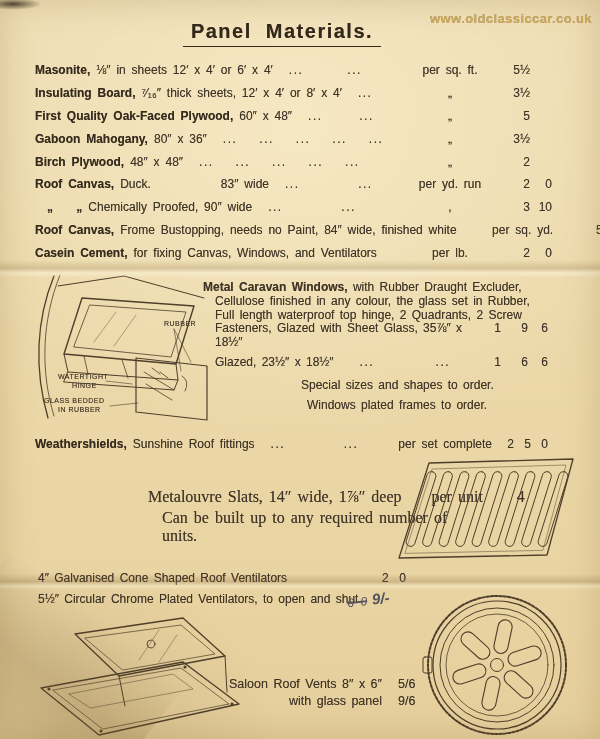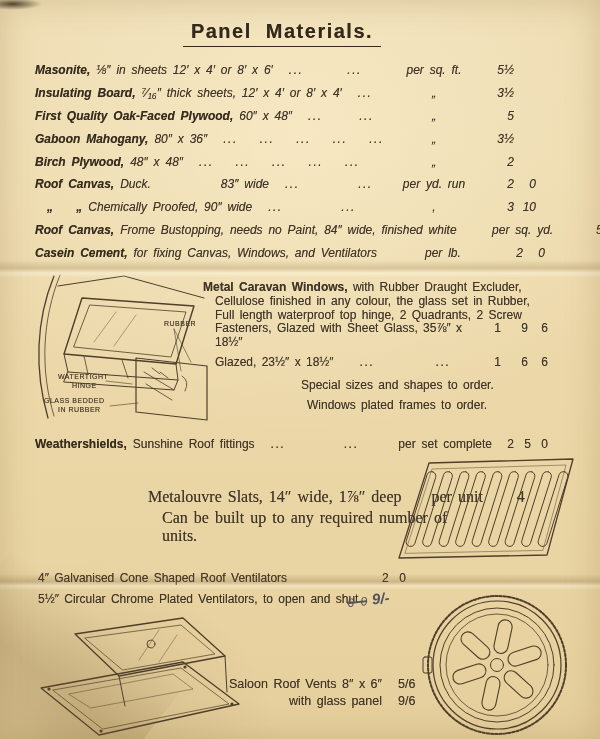--- a/index.html
+++ b/index.html
@@ -19,21 +19,21 @@
   .crease.c2{top:574px;height:16px;background:linear-gradient(180deg,rgba(0,0,0,0),rgba(125,96,50,.26) 48%,rgba(255,248,224,.4) 75%,rgba(0,0,0,0));}
   .crease.c3{top:600px;left:-60px;width:220px;height:160px;transform:rotate(38deg);background:linear-gradient(180deg,rgba(0,0,0,0),rgba(120,92,48,.18) 50%,rgba(0,0,0,0));}
   .smudge{position:absolute;left:0;top:0;width:42px;height:10px;background:radial-gradient(ellipse at 30% 40%,rgba(30,22,12,.8),rgba(30,22,12,0) 70%);}
 
   .watermark{position:absolute;top:11px;right:8px;font-size:13px;font-weight:bold;color:#d1ad60;letter-spacing:.4px;}
 
   .title{position:absolute;top:20px;left:0;right:36px;text-align:center;}
   .title span{display:inline-block;font-size:20px;font-weight:bold;letter-spacing:1.5px;word-spacing:7px;color:#32291c;border-bottom:1.6px solid #32291c;padding:0 8px 3px;}
 
   
-  .rows{position:absolute;top:63px;left:35px;right:64px;font-style:italic;}
+  .rows{position:absolute;top:63px;left:35px;right:48px;}
   .prow{display:flex;align-items:baseline;height:22.9px;font-size:12px;word-spacing:2.5px;}
   .rname{font-weight:bold;color:#342b1e;margin-right:6px;white-space:pre;}
   .rdesc{white-space:pre;}
   .rdots{flex:1;white-space:pre;overflow:hidden;padding-left:16px;letter-spacing:1.5px;}
   .runit{width:100px;text-align:center;white-space:nowrap;flex:none;}
   .rprice{width:52px;display:flex;flex:none;}
   .rprice .s{width:30px;text-align:right;}
   .rprice .d{width:22px;text-align:right;}
   .rprice3 .l{width:18px;text-align:right;}
   .rprice3 .s{width:17px;text-align:right;}
@@ -83,27 +83,28 @@
   svg{position:absolute;overflow:visible;}
   svg *{vector-effect:non-scaling-stroke;}
   .ink{stroke:#4e3e2a;fill:none;stroke-linecap:round;stroke-linejoin:round;}
   svg text{fill:#44382a;font-family:"Liberation Sans","DejaVu Sans",sans-serif;font-size:7px;letter-spacing:.5px;stroke:none;}
 </style>
 </head>
 <body>
 
 <div class="page">
   <div class="smudge"></div>
+  <div class="watermark">www.oldclassiccar.co.uk</div>
 
   <div class="title"><span>Panel Materials.</span></div>
 
   <div class="rows">
     <div class="prow">
       <span class="rname">Masonite,</span>
-        <span class="rdesc">⅛″ in sheets 12′ x 4′ or 8′ x 6′</span>
+        <span class="rdesc">⅛″ in sheets 12′ x 4′ or 6′ x 4′</span>
       <span class="rdots">...      ...      ...</span>
       <span class="runit">per sq. ft.</span>
       <span class="rprice">
           <span class="s">5½</span>
           <span class="d"></span>
         </span>
     </div>
     <div class="prow">
       <span class="rname">Insulating Board,</span>
         <span class="rdesc">⁷⁄₁₆″ thick sheets, 12′ x 4′ or 8′ x 4′</span>

